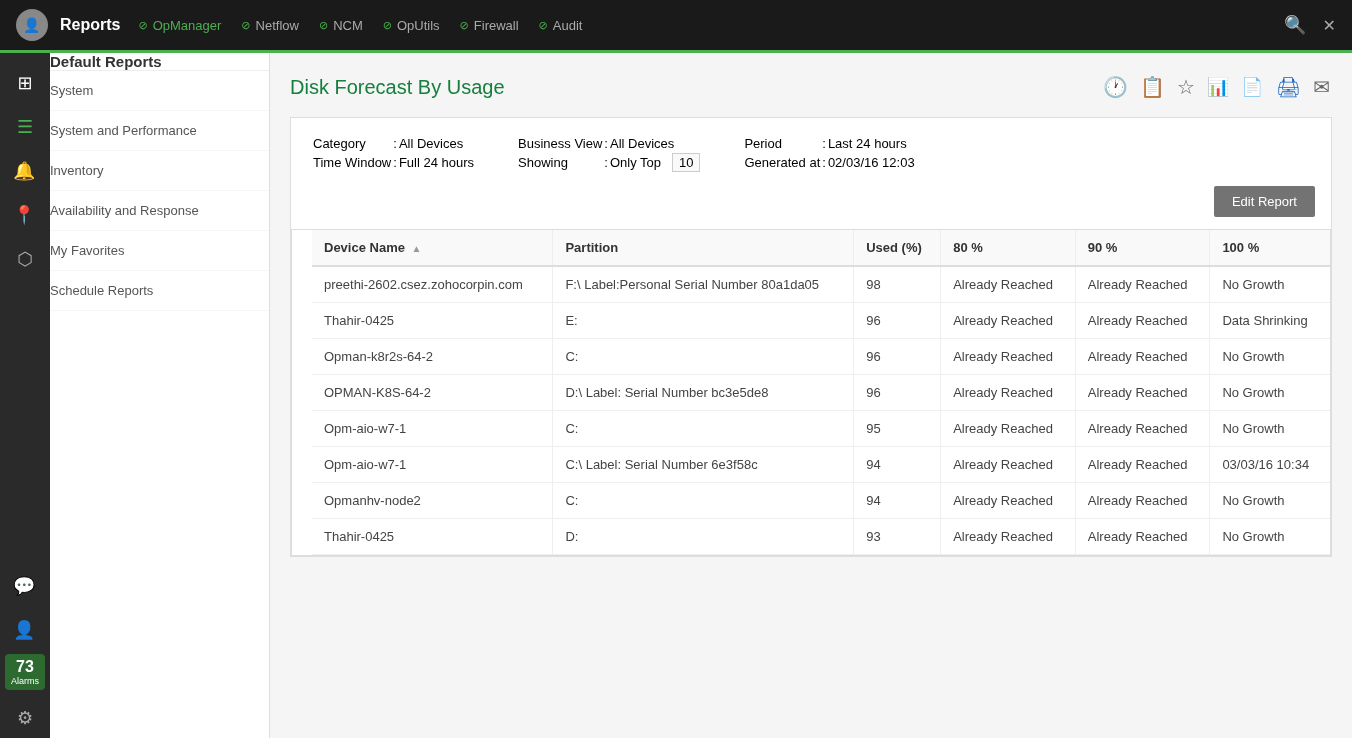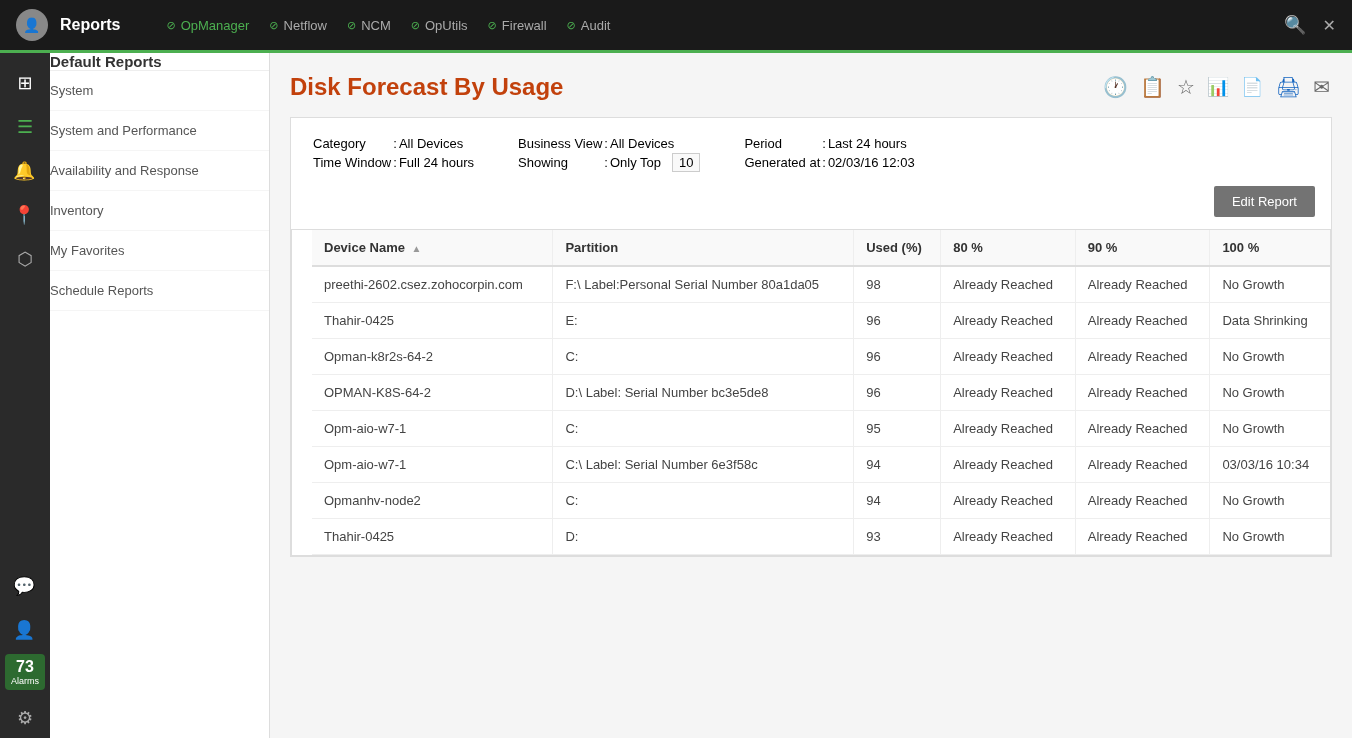--- a/index.html
+++ b/index.html
@@ -14,21 +14,21 @@
       height: 50px;
       padding: 0 16px;
       flex-shrink: 0;
     }
     .top-nav .avatar {
       width: 32px; height: 32px; border-radius: 50%;
       background: #888; display: flex; align-items: center; justify-content: center;
       color: #fff; font-size: 14px; margin-right: 12px; flex-shrink: 0;
     }
     .top-nav .app-title {
-      font-size: 16px; font-weight: bold; color: #fff; margin-right: 46px; flex-shrink: 0;
+      font-size: 16px; font-weight: bold; color: #fff; margin-right: 18px; flex-shrink: 0;
     }
     .top-nav .nav-items {
       display: flex; align-items: center; gap: 20px; flex: 1;
     }
     .top-nav .nav-item {
       display: flex; align-items: center; gap: 5px; color: #aaa; cursor: pointer; font-size: 13px;
     }
     .top-nav .nav-item.active { color: #4caf50; }
     .top-nav .nav-icon { font-size: 11px; color: #4caf50; }
     .top-nav .nav-actions { display: flex; align-items: center; gap: 16px; }
@@ -76,21 +76,21 @@
     .content-area {
       flex: 1; background: #f5f5f5; overflow-y: auto; padding: 20px;
     }
 
     
     .report-header {
       display: flex; align-items: center; justify-content: space-between;
       margin-bottom: 16px;
     }
     .report-title {
-      font-size: 24px; font-weight: bold; color: #c2410c;
+      font-size: 20px; font-weight: normal; color: #15803d;
     }
     .report-actions {
       display: flex; align-items: center; gap: 8px;
     }
     .report-actions .action-icon {
       font-size: 20px; color: #666; cursor: pointer; padding: 2px;
     }
     .report-actions .print-icon { color: #1565c0; }
     .edit-report-btn {
       background: #737373; color: #fff; border: none; padding: 8px 18px;
@@ -179,22 +179,22 @@
       <div class="alarm-num">73</div>
       <div class="alarm-label">Alarms</div>
     </div>
     <div class="rail-icon">⚙</div>
   </div>
 
   <div class="sidebar">
     <div class="sidebar-header">Default Reports</div>
     <div class="sidebar-item">System</div>
     <div class="sidebar-item">System and Performance</div>
+    <div class="sidebar-item">Inventory</div>
     <div class="sidebar-item">Availability and Response</div>
-    <div class="sidebar-item">Inventory</div>
     <div class="sidebar-item">My Favorites</div>
     <div class="sidebar-item">Schedule Reports</div>
   </div>
 
   <div class="content-area">
 
     <div class="report-header">
       <div class="report-title">Disk Forecast By Usage</div>
       <div class="report-actions">
         <span class="action-icon" title="History">🕐</span>

